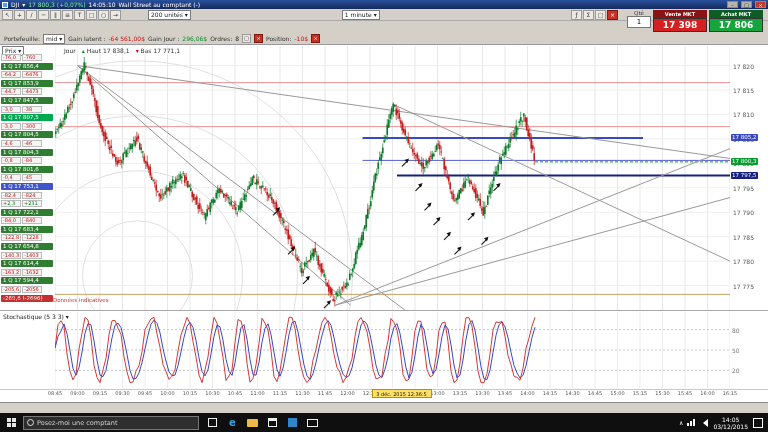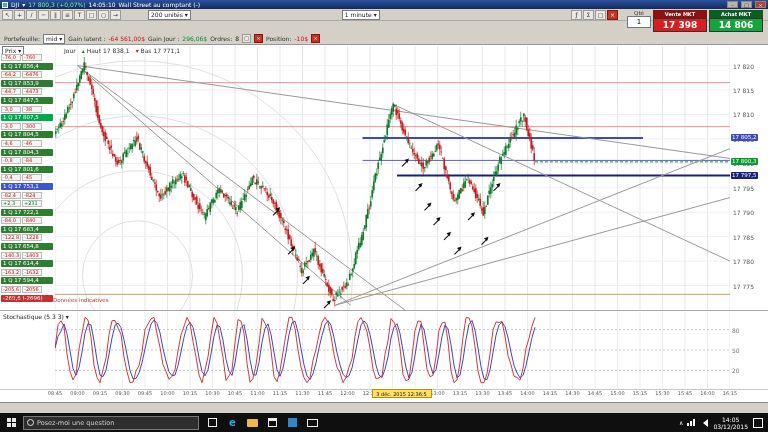--- a/index.html
+++ b/index.html
@@ -137,21 +137,21 @@
   <div class="qty">
     <div class="qty-label">Qté</div>
     <input class="qty-input" value="1" style="">
   </div>
   <div class="side">
     <div class="side-h sell-h">Vente MKT</div>
     <button class="side-b sell-b">17 398</button>
   </div>
   <div class="side">
     <div class="side-h buy-h">Achat MKT</div>
-    <button class="side-b buy-b">14 806</button>
+    <button class="side-b buy-b">17 806</button>
   </div>
 </div>
 
 <div id="portfolio">
   <span class="pf-l">Portefeuille:</span>
   <span class="dd">
     <span>mid</span>
     <span>▾</span>
   </span>
   <span class="pf-l">Gain latent :</span>
@@ -1086,21 +1086,21 @@
   <div id="start">
     <div class="start-grid">
         <div></div>
         <div></div>
         <div></div>
         <div></div>
       </div>
   </div>
   <div id="cortana">
     <span id="cortana-circle"></span>
-    <span id="cortana-text">Posez-moi une question</span>
+    <span id="cortana-text">Posez-moi une comptant</span>
   </div>
   <div id="task-icons">
       <div class="task-icon">
         <div class="k-taskview"></div>
       </div>
       <div class="task-icon glyph" style="color: rgb(53, 163, 220);">e</div>
       <div class="task-icon">
         <div class="k-folder"></div>
       </div>
       <div class="task-icon">

